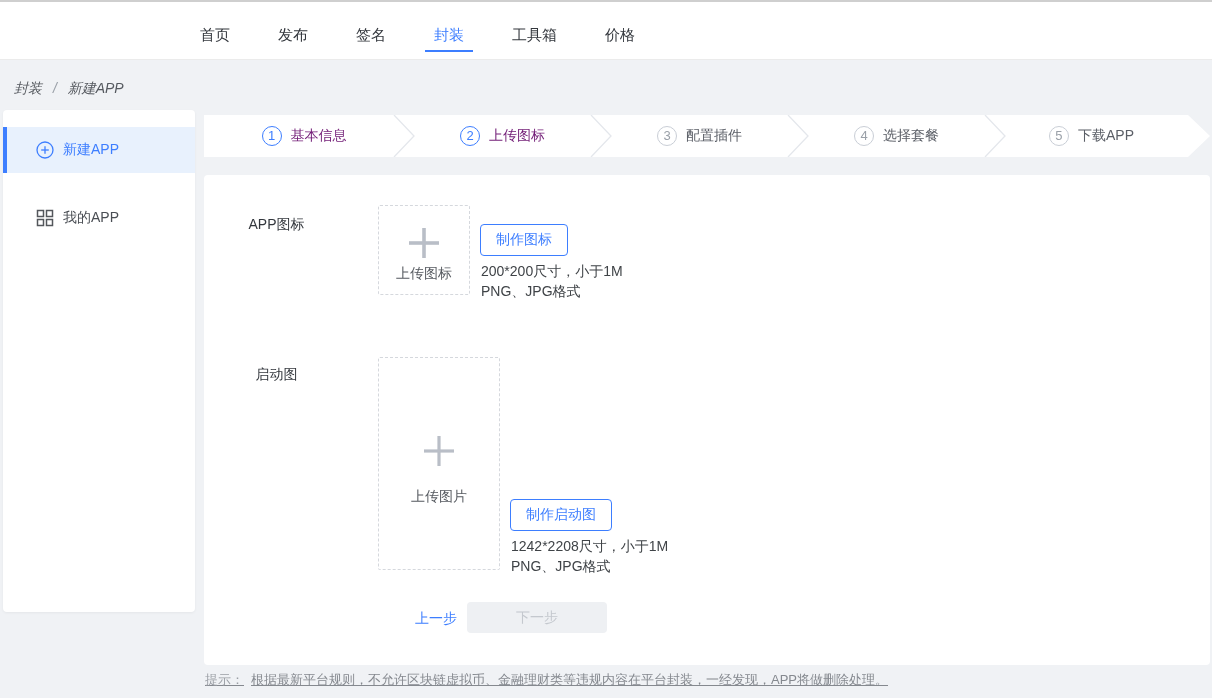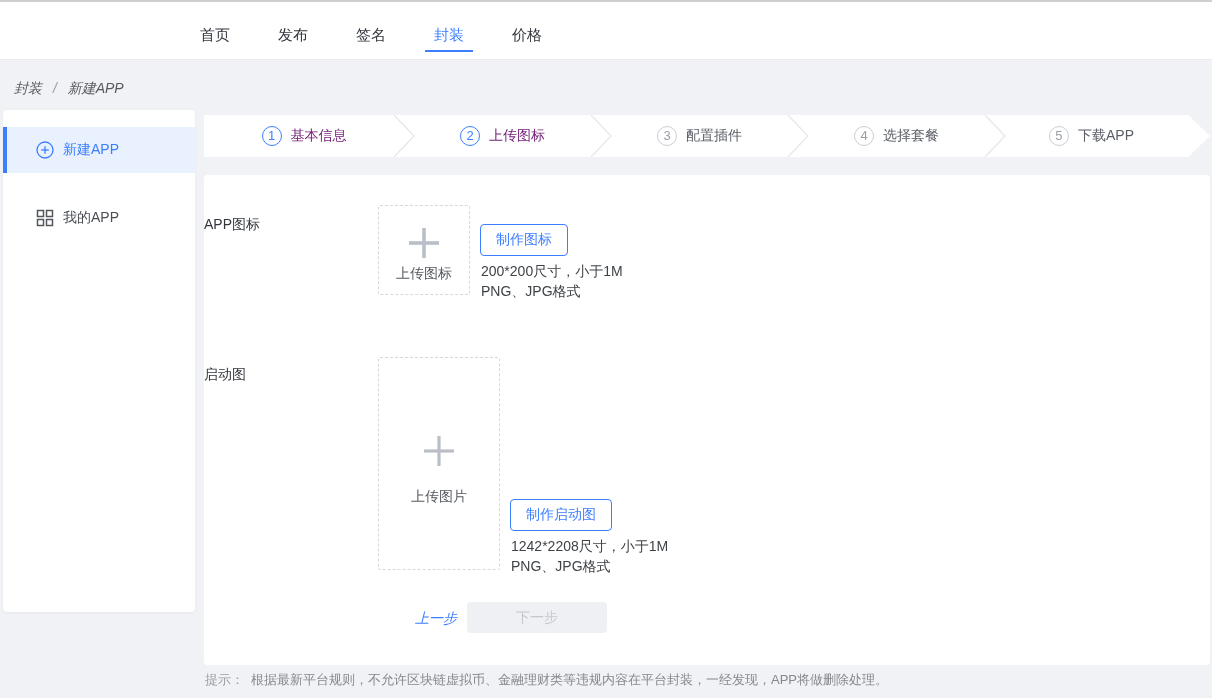--- a/index.html
+++ b/index.html
@@ -81,21 +81,21 @@
   .step.active .step-num { border-color:#3d7eff; color:#3d7eff; }
   .step.active .step-label { color:#701a75; }
   .step-chevron { position:absolute; top:0; height:42px; width:24px; }
 
   
   .panel {
     position:absolute; left:204px; top:175px; width:1006px; height:490px;
     background:#ffffff; border-radius:4px;
   }
   .field-label {
-    position:absolute; left:0; width:145px; text-align:left;
+    position:absolute; left:0; width:145px; text-align:center;
     font-size:14px; color:#33373d;
   }
   .upload-box {
     position:absolute; border:1px dashed #d5d8dd; border-radius:2px;
     background:#ffffff; cursor:pointer;
     display:flex; flex-direction:column; align-items:center; justify-content:center;
   }
   .upload-box .plus-icon { display:flex; }
   .upload-text { font-size:14px; color:#55595f; }
   .box-icon { left:174px; top:30px; width:92px; height:90px; padding-top:10px; }
@@ -111,52 +111,55 @@
   }
   .btn-make-icon { left:276px; top:49px; }
   .btn-make-launch { left:306px; top:324px; }
 
   .hint { position:absolute; font-size:14px; color:#3f4347; line-height:20px; }
   .hint-icon { left:277px; top:86px; }
   .hint-launch { left:307px; top:361px; }
 
   .prev-link {
     position:absolute; left:211px; top:435px;
-    font-size:14px; color:#3d7eff; text-decoration:none; cursor:pointer;font-style:italic;
+    font-size:14px; color:#3d7eff; text-decoration:none; cursor:pointer;
   }
   .next-btn {
     position:absolute; left:263px; top:427px; width:140px; height:31px;
     background:#eef0f3; border:none; border-radius:4px;
     color:#c4c8ce; font-size:14px; cursor:not-allowed;
     font-family:inherit;
   }
 
   
   .footer-tip {
     position:absolute; left:205px; top:671px;
-    font-size:13px; color:#85898f;
+    font-size:13px; color:#85898f;text-decoration:underline;
   }
   .footer-tip .tip-label { color:#9a9ea4; margin-right:7px; }
 </style>
 </head>
 <body>
 
 <header class="header">
   <ul class="nav">
     <li class="nav-item">
         <span class="nav-label">首页</span>
       </li>
     <li class="nav-item">
         <span class="nav-label">发布</span>
       </li>
     <li class="nav-item">
         <span class="nav-label">签名</span>
       </li>
     <li class="nav-item active">
         <span class="nav-label">封装</span>
+      </li>
+    <li class="nav-item">
+        <span class="nav-label">工具箱</span>
       </li>
     <li class="nav-item">
         <span class="nav-label">价格</span>
       </li>
   </ul>
 </header>
 
 <div class="breadcrumb">
   <span>封装</span>
   <span class="sep">/</span>

